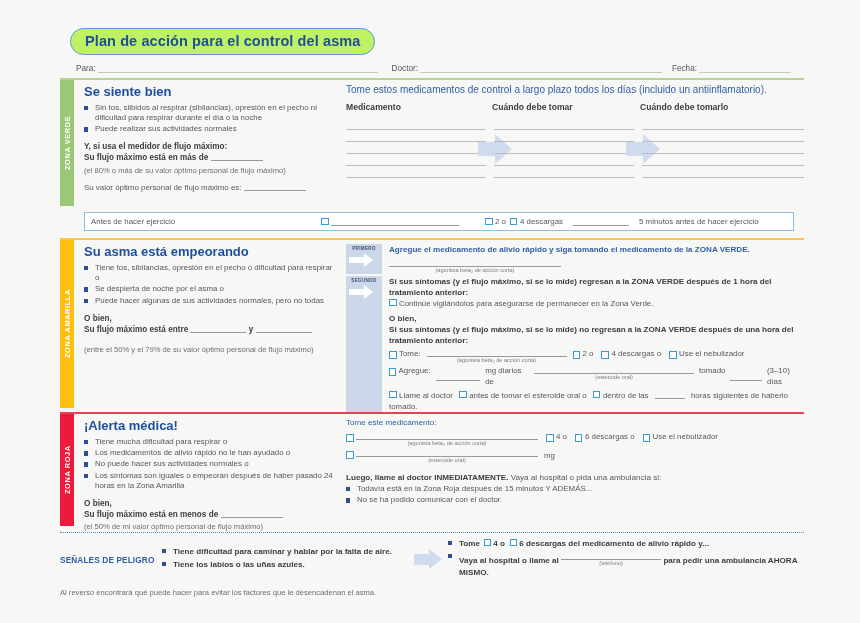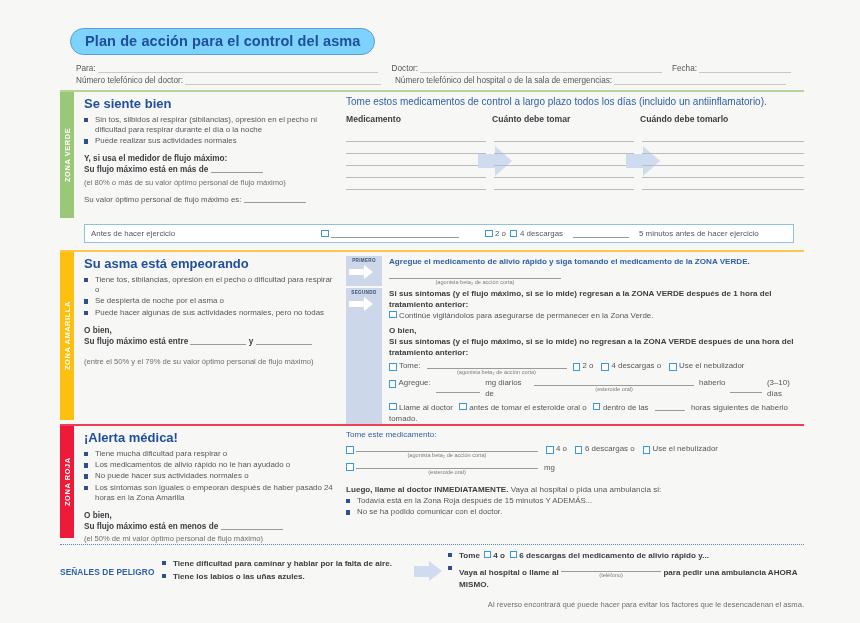--- a/index.html
+++ b/index.html
@@ -16,21 +16,21 @@
   
   .title-box{
     display:inline-block;
     border:1.6px solid #5b9bd5;
     border-radius:14px;
     padding:4px 14px 5px 14px;
     color:#1f4e9c;
     font-size:14.5px;
     font-weight:bold;
     letter-spacing:.1px;
-    background:#7dd3fc;
+    background:#bef264;
     margin-left:10px;
   }
 
   
   .hdr{margin:9px 0 0 16px;font-size:8.2px;color:#55565a;}
   .hrow{display:flex;align-items:center;margin-bottom:3px;}
   .hlab{white-space:nowrap;margin-right:2px;}
   .rule{border-bottom:1px solid #c8c8c8;flex:0 0 auto;height:8px;}
 
   
@@ -144,21 +144,21 @@
   .danger-arrow .s{position:absolute;left:2px;top:5px;width:18px;height:11px;background:#cfdcef;}
   .danger-arrow .h{
     position:absolute;left:17px;top:0;width:0;height:0;
     border-top:10.5px solid transparent;border-bottom:10.5px solid transparent;
     border-left:13px solid #cfdcef;
   }
   .danger-right{flex:1 1 auto;}
   .danger-right li{font-size:8.1px;color:#3c3d40;font-weight:bold;line-height:11px;margin-bottom:2px;}
   .danger-left li{font-size:8.1px;color:#3c3d40;font-weight:bold;line-height:11px;margin-bottom:2px;}
   .footnote{
-    text-align:right;font-size:7.6px;color:#6d6e72;margin-top:8px;
+    text-align:left;font-size:7.6px;color:#6d6e72;margin-top:8px;
   }
   .sub-caption{font-size:5.6px;color:#7d7e82;display:block;text-align:center;line-height:7px;}
 </style>
 </head>
 <body>
 
 <div class="page">
 <div class="sheet">
 
   
@@ -168,27 +168,20 @@
   <div class="hdr">
     <div class="hrow">
       <span class="hlab">Para:</span>
       <span class="rule" style="width:280px;"></span>
       <span style="width:14px"></span>
       <span class="hlab">Doctor:</span>
       <span class="rule" style="width:242px;"></span>
       <span style="width:10px"></span>
       <span class="hlab">Fecha:</span>
       <span class="rule" style="width:92px;"></span>
-    </div>
-    <div class="hrow">
-      <span class="hlab">Número telefónico del doctor:</span>
-      <span class="rule" style="width:196px;"></span>
-      <span style="width:14px"></span>
-      <span class="hlab">Número telefónico del hospital o de la sala de emergencias:</span>
-      <span class="rule" style="width:172px;"></span>
     </div>
   </div>
 
   <div class="sep sep-green" style="margin-top:5px;"></div>
 
   
   <div class="zone" style="height:126px;">
     <div class="tab tab-green">ZONA VERDE</div>
     <div class="zbody">
       <div class="left">
@@ -206,21 +199,21 @@
         <div class="plain" style="margin-top:6px;">
           <span>Su valor óptimo personal de flujo máximo es:</span>
           <span class="blank" style="width:62px;"></span>
         </div>
       </div>
 
       <div class="right">
         <div class="lead">Tome estos medicamentos de control a largo plazo todos los días (incluido un antiinflamatorio).</div>
         <div class="colhdrs">
           <div style="width:146px;flex:0 0 146px;">Medicamento</div>
-          <div style="width:148px;flex:0 0 148px;">Cuánto debe tomar</div>
+          <div style="width:148px;flex:0 0 148px;">Cuándo debe tomar</div>
           <div style="flex:1 1 auto;">Cuándo debe tomarlo</div>
         </div>
         <div class="medgrid">
           <div class="medcol" style="width:140px;flex:0 0 140px;">
             <div class="medline"></div>
             <div class="medline"></div>
             <div class="medline"></div>
             <div class="medline"></div>
             <div class="medline"></div>
           </div>
@@ -345,21 +338,21 @@
 
             <div class="chk-line" style="display:flex;align-items:flex-start;">
               <span class="cb" style="margin-top:3px;"></span>
               <span>Agregue:</span>
               <span class="blank" style="width:48px;margin:0 5px;margin-top:7px;"></span>
               <span>mg diarios de</span>
               <span style="display:inline-block;width:160px;margin:0 5px;">
                 <span class="blank" style="width:160px;display:block;"></span>
                 <span class="sub-caption" style="width:160px;">(esteroide oral)</span>
               </span>
-              <span>haberlo</span>
+              <span>tomado</span>
               <span class="blank" style="width:34px;margin:0 5px;margin-top:7px;"></span>
               <span>(3–10) días</span>
             </div>
 
             <div class="chk-line" style="margin-top:3px;">
               <span class="cb"></span><span>Llame al doctor</span>
               <span class="cb" style="margin-left:4px;"></span><span>antes de tomar el esteroide oral o</span>
               <span class="cb" style="margin-left:4px;"></span><span>dentro de las</span>
               <span class="blank" style="width:30px;margin:0 4px;"></span>
               <span>horas siguientes de haberlo tomado.</span>

